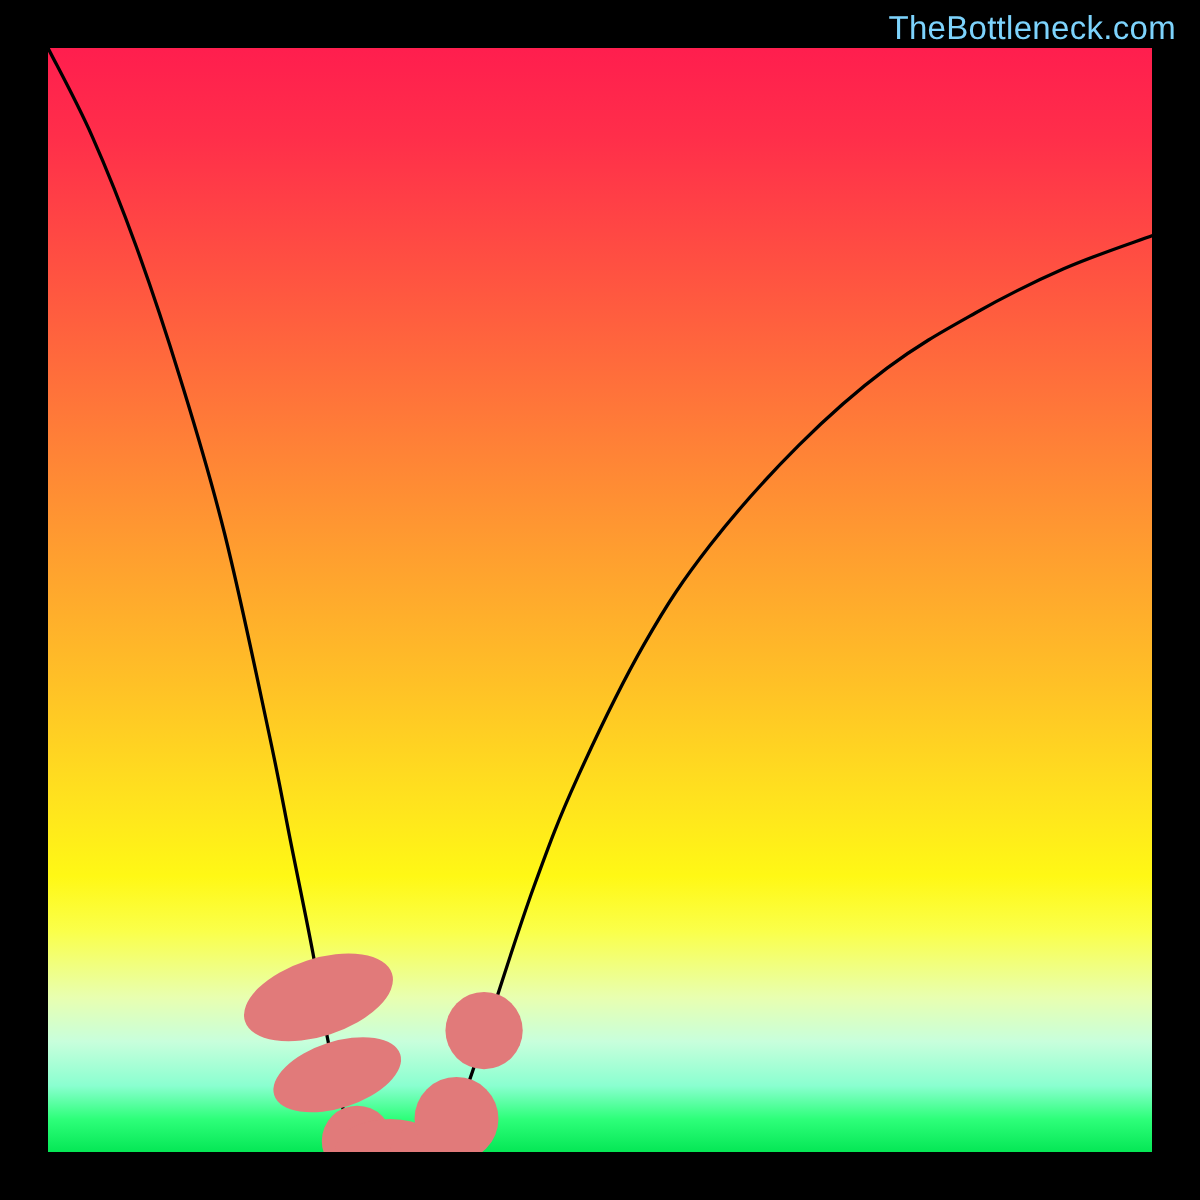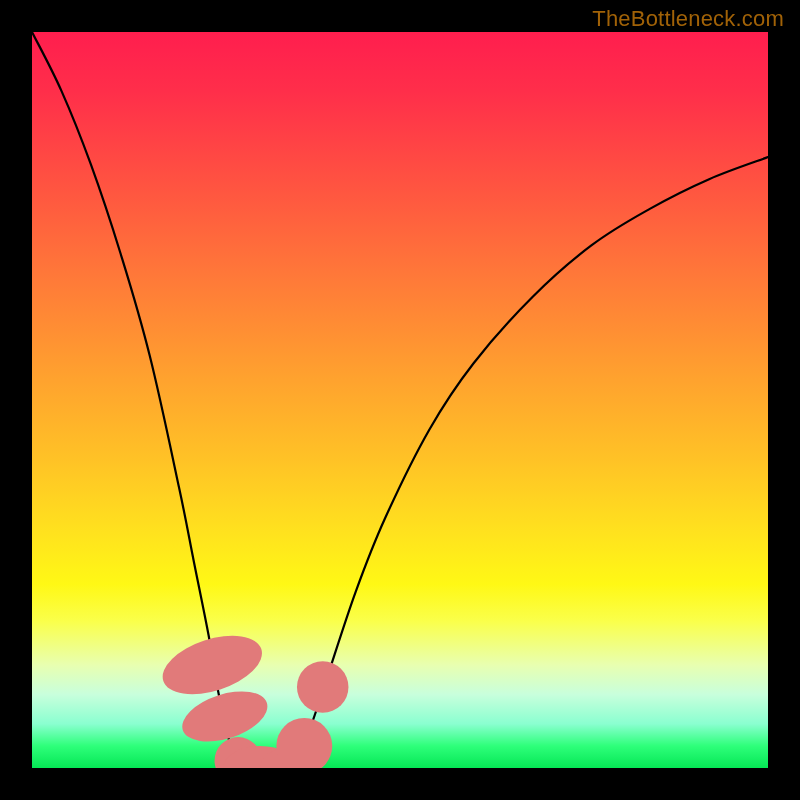--- a/index.html
+++ b/index.html
@@ -14,21 +14,21 @@
   .frame {
     position: relative;
     width: 800px;
     height: 800px;
     background: #000;
   }
   .watermark {
     position: absolute;
     top: 6px;
     right: 16px;
-    color: #a16207;
+    color: #7dd3fc;
     font-size: 22px;
     font-weight: 500;
     letter-spacing: 0.2px;
     z-index: 5;
   }
   .plot {
     position: absolute;
     left: 32px;
     top: 32px;
     width: 736px;

